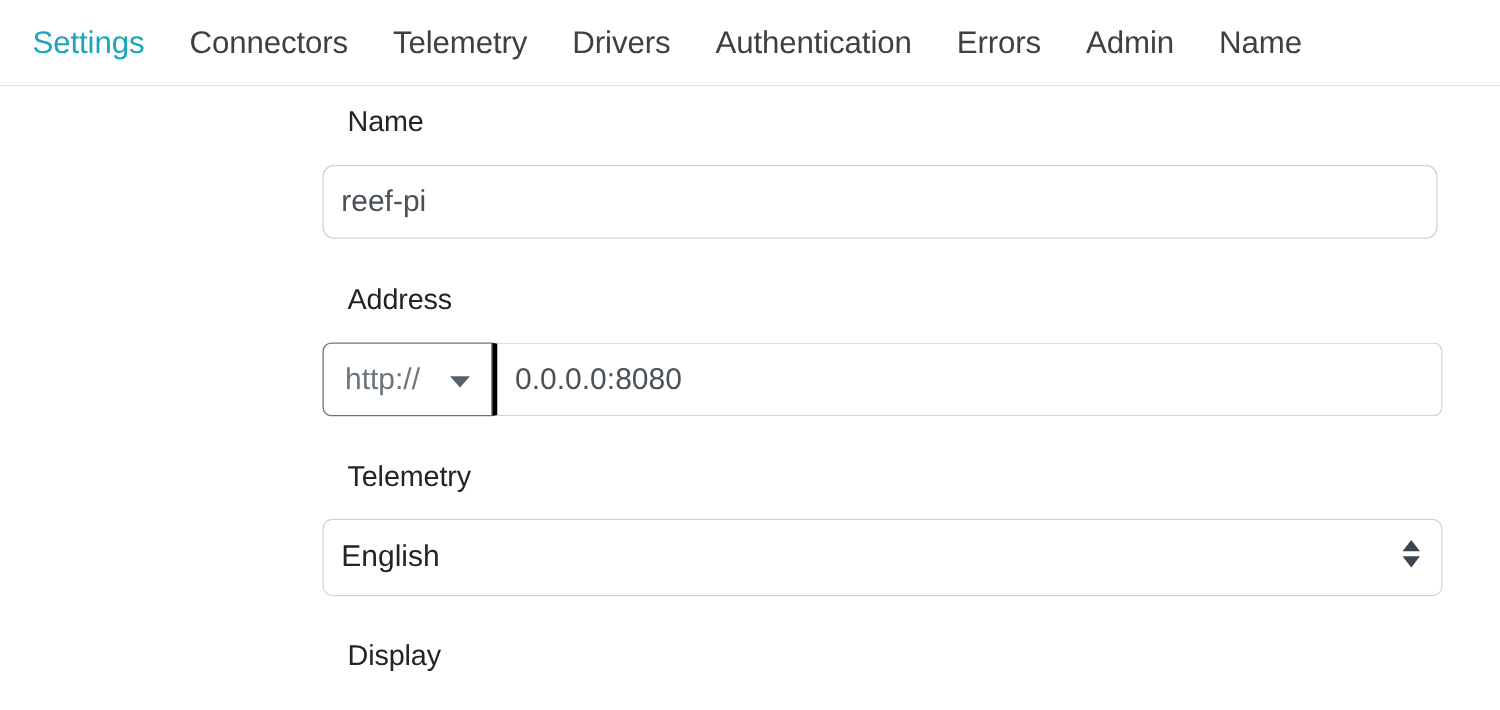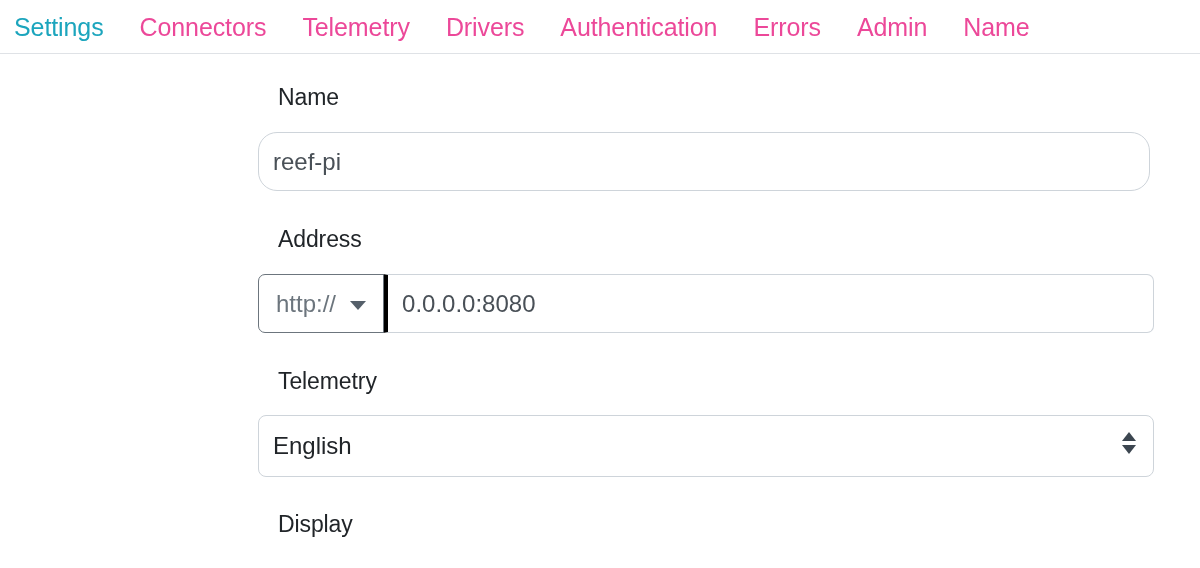--- a/index.html
+++ b/index.html
@@ -19,36 +19,36 @@
     height: 568px;
     background: #ffffff;
   }
 
   
   .navbar {
     position: absolute;
     left: 0;
     top: 0;
     width: 1200px;
-    height: 54px;
+    height: 69px;
     box-sizing: border-box;
     border-bottom: 1px solid #dfe2e6;
     background: #ffffff;
     display: flex;
     align-items: center;
-    padding-left: 12px;
+    padding-left: 24px;
     white-space: nowrap;
     overflow: hidden;
     text-align: right;
   }
 
   .nav-item {
     font-size: 25px;
     line-height: 30px;
-    color: #ec4899;
+    color: #404040;
     text-decoration: none;
     padding: 0 18px;
     letter-spacing: -0.1px;
     cursor: pointer;
     flex: 0 0 auto;
   }
 
   .nav-item:first-child {
     padding-left: 2px;
   }
@@ -82,21 +82,21 @@
     box-sizing: border-box;
     display: block;
     width: 892px;
     height: 59px;
     padding: 0 14px;
     font-size: 24px;
     line-height: 57px;
     color: #495057;
     background-color: #ffffff;
     border: 1px solid #ced4da;
-    border-radius: 19px;
+    border-radius: 9px;
     outline: none;
     font-family: "Liberation Sans", sans-serif;
   }
 
   .form-control::placeholder { color: #b9bfc5; }
 
   
   .input-group {
     display: flex;
     align-items: stretch;
@@ -109,21 +109,21 @@
     position: relative;
     z-index: 3;
     margin-right: -1px;
   }
 
   .dropdown-toggle {
     box-sizing: border-box;
     display: flex;
     align-items: center;
     justify-content: center;
-    gap: 14px;
+    gap: 24px;
     height: 59px;
     padding: 0 17px;
     font-size: 24px;
     line-height: 1;
     color: #6c757d;
     background-color: #ffffff;
     border: 1px solid #6c757d;
     border-radius: 7px 0 0 7px;
     cursor: pointer;
     font-family: "Liberation Sans", sans-serif;

